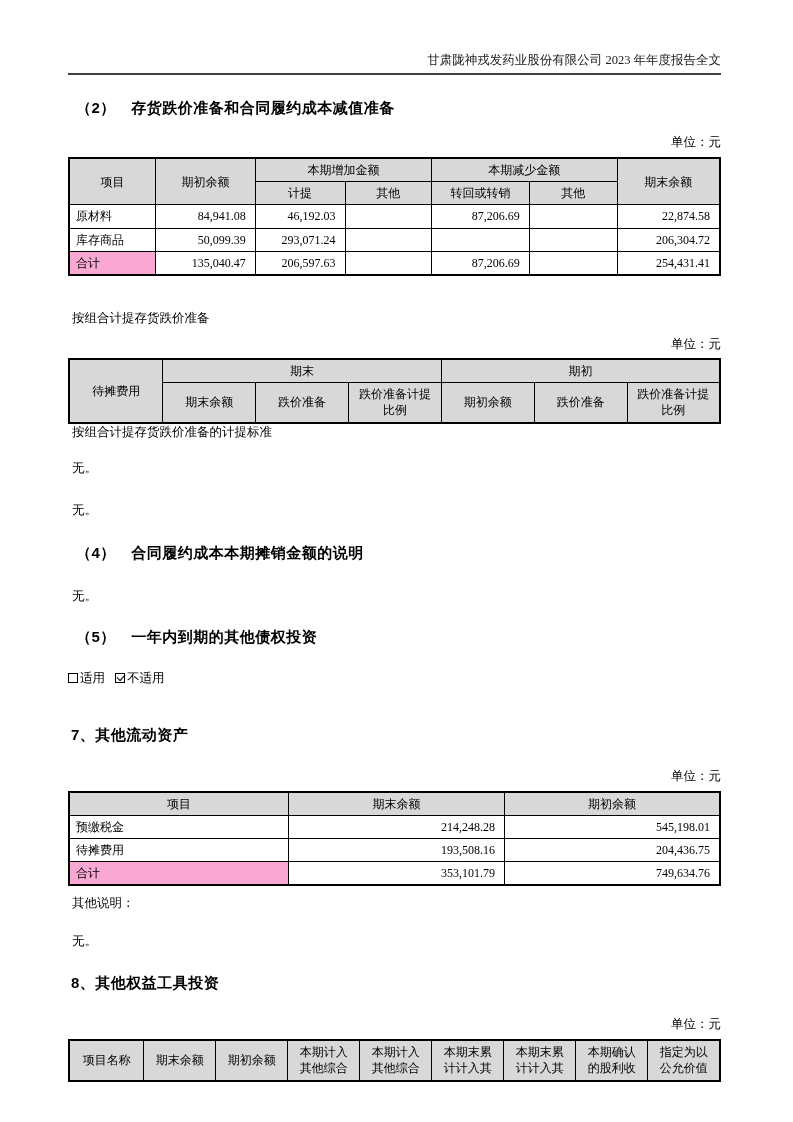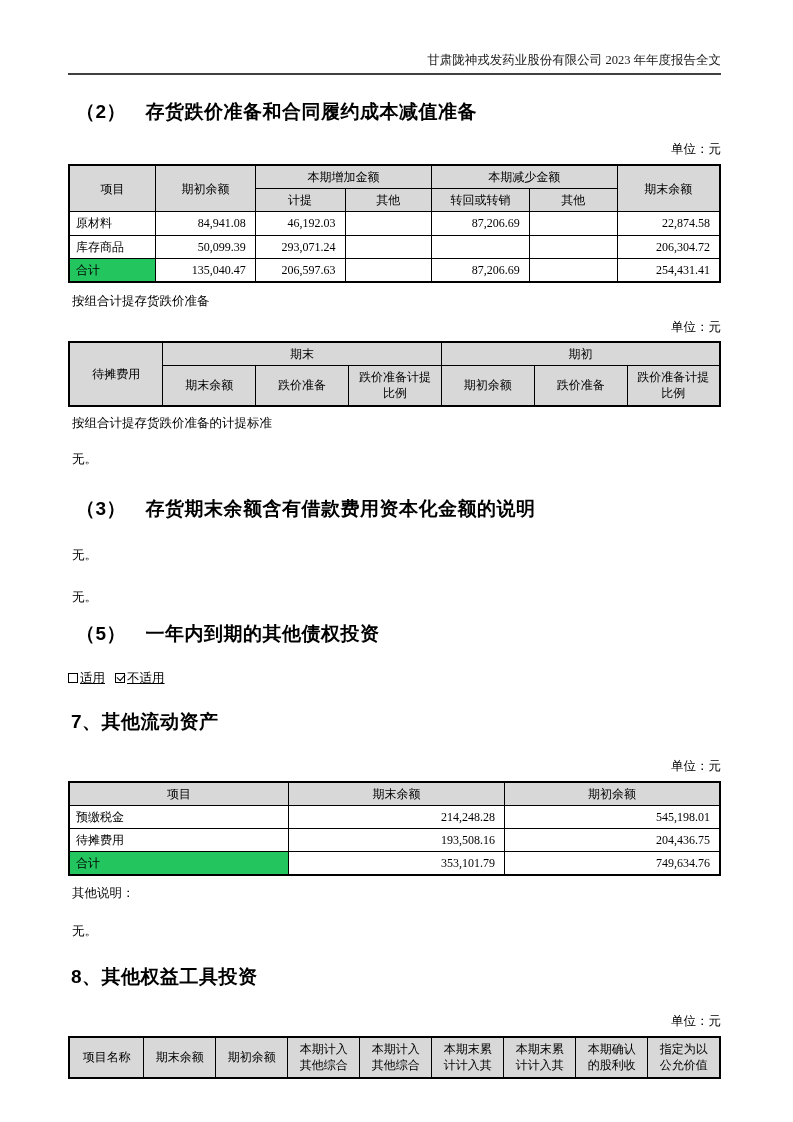--- a/index.html
+++ b/index.html
@@ -13,37 +13,37 @@
     font-family: "Liberation Serif", "DejaVu Serif", serif;
     overflow: hidden;
   }
   .content { padding-left: 68px; padding-right: 72px; }
 
   .doc-header { padding-top: 52px; text-align: right; font-size: 12.5px; color: #1a1a1a; }
   .header-rule { border: none; border-top: 2.5px solid #404040; margin-top: 4px; }
 
   .sec-heading {
     font-family: "Liberation Sans", "DejaVu Sans", sans-serif;
-    font-weight: bold; font-size: 19px; letter-spacing: 0.5px;
+    font-weight: bold; font-size: 15px; letter-spacing: 0.5px;
   }
   .indent-paren { margin-left: 8px; }
   .indent-num { margin-left: 3px; }
 
   .unit-label { text-align: right; font-size: 12.5px; }
   .body-text { font-size: 12.5px; margin-left: 4px; }
 
   table { width: 100%; border-collapse: collapse; table-layout: fixed; font-size: 12px; border: 2px solid #000; }
   td { border: 1px solid #000; padding: 3px 5px; vertical-align: middle; line-height: 1.35; }
   .hdr { background: #d8d8d8; text-align: center; }
   .lbl { text-align: left; padding-left: 6px; }
   .num { text-align: right; padding-right: 9px; }
-  .cell-total { background: #22c55e; }
+  .cell-total { background: #f9a8d4; }
   .two-line { white-space: pre-line; }
 
-  .cb-line { font-size: 12.5px; display: flex; align-items: center; gap: 10px; text-decoration: underline; }
+  .cb-line { font-size: 12.5px; display: flex; align-items: center; gap: 10px; }
   .cb-group { display: inline-flex; align-items: center; gap: 2px; }
   .cb-box { display: inline-block; width: 10px; height: 10px; border: 1.4px solid #000; position: relative; flex: none; }
   .cb-box.checked::before {
     content: ""; position: absolute; left: 1px; top: 0px;
     width: 7px; height: 4px;
     border-left: 1.6px solid #000; border-bottom: 1.6px solid #000;
     transform: rotate(-48deg);
   }
 </style>
 </head>
@@ -106,21 +106,21 @@
           <td class="num">135,040.47</td>
           <td class="num">206,597.63</td>
           <td class="num"></td>
           <td class="num">87,206.69</td>
           <td class="num"></td>
           <td class="num">254,431.41</td>
         </tr>
       </tbody>
     </table>
 
-    <div class="body-text" style="margin-top:10px;">按组合计提存货跌价准备</div>
+    <div class="body-text" style="margin-top:34px;">按组合计提存货跌价准备</div>
 
     <div class="unit-label" style="margin-top:9px;">单位：元</div>
 
     <table style="margin-top:5px;">
       <colgroup>
         <col style="width:14.4%">
           <col style="width:14.26%">
           <col style="width:14.26%">
           <col style="width:14.26%">
         <col style="width:14.26%">
@@ -137,42 +137,42 @@
           <td class="hdr">期末余额</td>
           <td class="hdr">跌价准备</td>
           <td class="hdr">跌价准备计提比例</td>
           <td class="hdr">期初余额</td>
           <td class="hdr">跌价准备</td>
           <td class="hdr">跌价准备计提比例</td>
         </tr>
       </tbody>
     </table>
 
-    <div class="body-text" style="margin-top:8px;">按组合计提存货跌价准备的计提标准</div>
+    <div class="body-text" style="">按组合计提存货跌价准备的计提标准</div>
     <div class="body-text" style="margin-top:19px;">无。</div>
 
-    <div class="sec-heading indent-paren" style="margin-top:28px;">（3）　存货期末余额含有借款费用资本化金额的说明</div>
     <div class="body-text" style="margin-top:25px;">无。</div>
 
+    <div class="sec-heading indent-paren" style="margin-top:25px;">（4）　合同履约成本本期摊销金额的说明</div>
     <div class="body-text" style="margin-top:25px;">无。</div>
 
-    <div class="sec-heading indent-paren" style="margin-top:15px;">（5）　一年内到期的其他债权投资</div>
+    <div class="sec-heading indent-paren" style="margin-top:23px;">（5）　一年内到期的其他债权投资</div>
 
     <div class="cb-line" style="margin-top:23px;">
       <span class="cb-group">
         <span class="cb-box"></span>
         <span>适用</span>
       </span>
       <span class="cb-group">
         <span class="cb-box checked"></span>
         <span>不适用</span>
       </span>
     </div>
 
-    <div class="sec-heading indent-num" style="margin-top:22px;">7、其他流动资产</div>
+    <div class="sec-heading indent-num" style="margin-top:39px;">7、其他流动资产</div>
 
     <div class="unit-label" style="margin-top:23px;">单位：元</div>
 
     <table style="margin-top:6px;">
       <colgroup>
         <col style="width:33.7%">
           <col style="width:33.2%">
           <col style="width:33.1%">
       </colgroup>
       <tbody>

